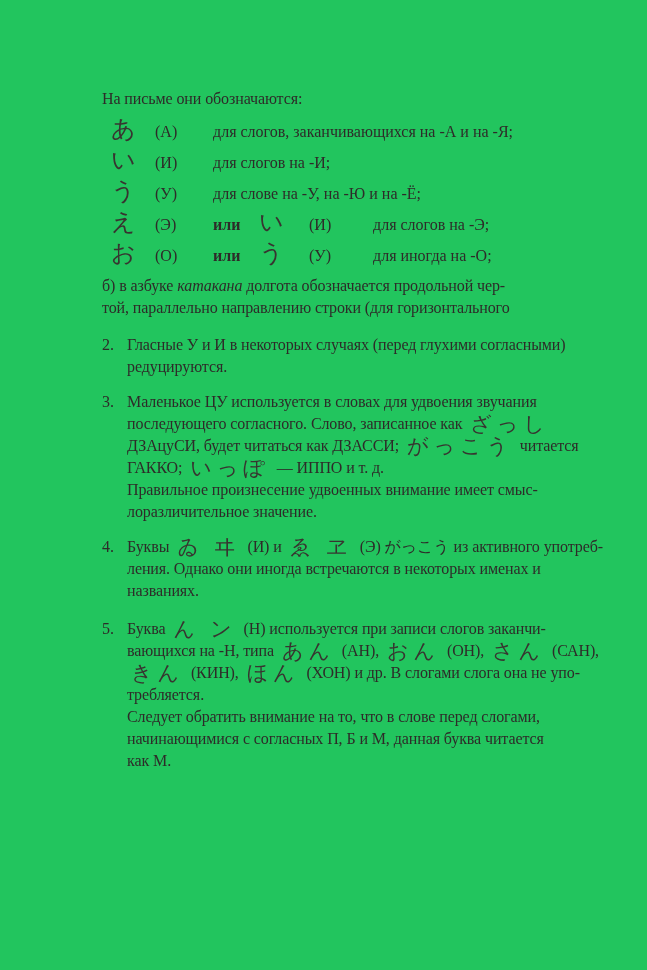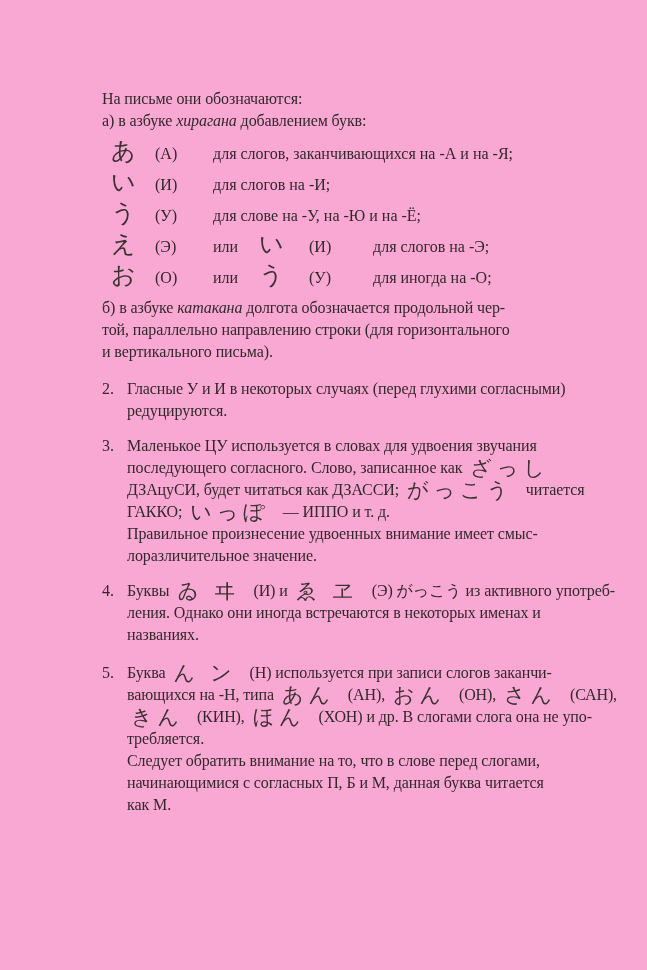--- a/index.html
+++ b/index.html
@@ -1,65 +1,62 @@
 <!DOCTYPE html>
 <html lang="ru"><head>
 <meta charset="utf-8">
 <style>
   html,body{margin:0;padding:0;}
   body{background:#ffffff;}
   .page{
     position:relative;
     width:647px;height:970px;
-    background:#f9a8d4;
+    background:#22c55e;
     color:#2e2b29;
     font-family:"Liberation Serif","DejaVu Serif",serif;
     font-size:16px;
     box-sizing:border-box;
     padding:88px 80px 0 102px;
     overflow:hidden;
   }
   .line{line-height:22px;white-space:nowrap;letter-spacing:-0.1px;}
   .em{font-style:italic;}
   
   .j{
     font-size:21px;
     line-height:1;
     letter-spacing:5px;
-    margin:0 9px 0 4px;
+    margin:0 3px 0 4px;
     vertical-align:-2px;
     color:#383430;
     white-space:nowrap;
   }
   
   .kana-table{margin:7px 0 3px 9px;}
   .krow{display:flex;align-items:baseline;height:31px;white-space:nowrap;}
   .kj{width:44px;flex:none;font-size:24px;line-height:1;color:#383430;}
   .kread{width:58px;flex:none;}
-  .kor{width:46px;flex:none;}
+  .kor{width:46px;flex:none;font-weight:bold;}
   .kj2{width:50px;flex:none;font-size:24px;line-height:1;color:#383430;}
   .kread2{width:64px;flex:none;}
   .kdesc{flex:none;}
   .parab{margin-top:0;}
   .items{margin-top:15px;}
   .item{display:flex;margin-bottom:13px;}
   .item.gap-lg{margin-bottom:16px;}
   .num{width:25px;flex:none;line-height:22px;}
   .ibody{flex:1;min-width:0;}
 </style>
 </head>
 <body>
 
 <div class="page">
 
   <section>
     <div class="line">На письме они обозначаются:</div>
-    <div class="line">
-      <span>а) в азбуке </span><span class="em">хирагана</span><span> добавлением букв:</span>
-    </div>
   </section>
 
   <div class="kana-table">
     <div class="krow">
       <span class="kj">あ</span>
       <span class="kread">(А)</span>
       <span class="kdesc">для слогов, заканчивающихся на -А и на -Я;</span>
     </div>
     <div class="krow">
       <span class="kj">い</span>
@@ -87,21 +84,20 @@
       <span class="kread2">(У)</span>
       <span class="kdesc">для иногда на -О;</span>
     </div>
   </div>
 
   <section class="parab">
     <div class="line">
       <span>б) в азбуке </span><span class="em">катакана</span><span> долгота обозначается продольной чер-</span>
     </div>
     <div class="line">той, параллельно направлению строки (для горизонтального</div>
-    <div class="line">и вертикального письма).</div>
   </section>
 
   <div class="items">
 
     <div class="item">
       <span class="num">2.</span>
       <div class="ibody">
         <div class="line">Гласные У и И в некоторых случаях (перед глухими согласными)</div>
         <div class="line">редуцируются.</div>
       </div>

